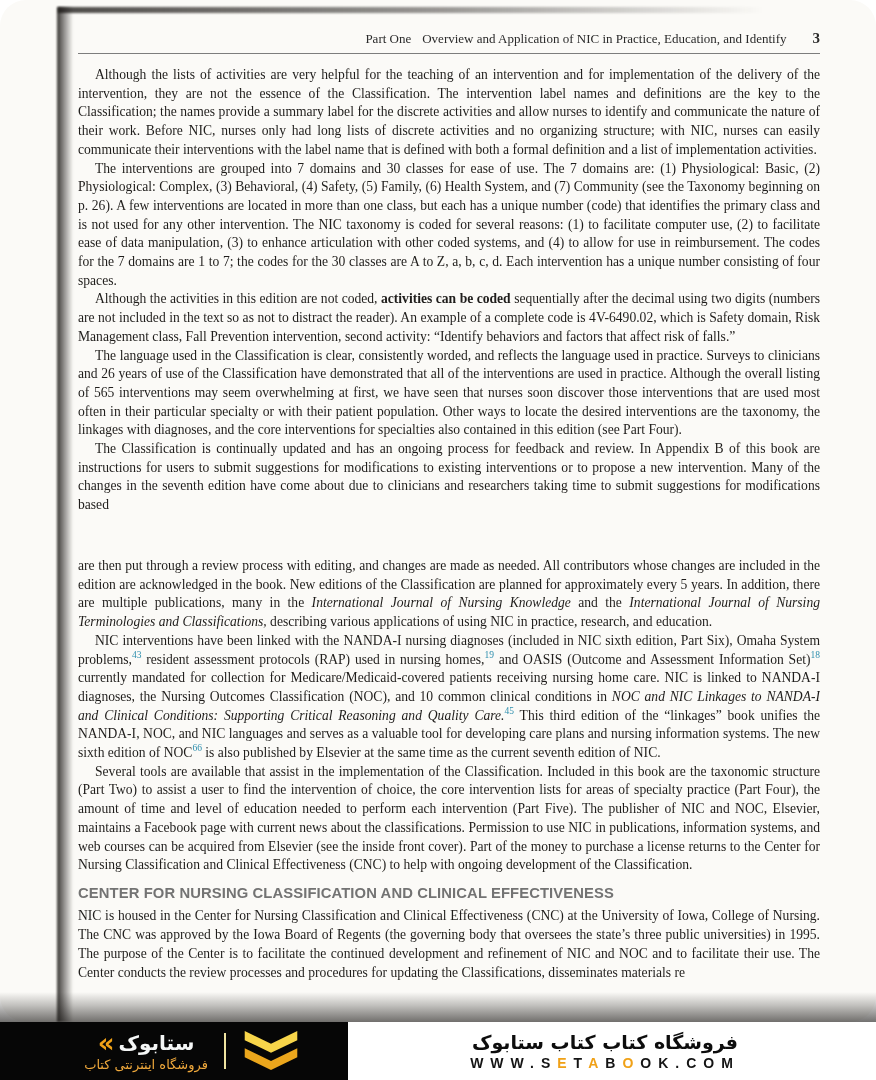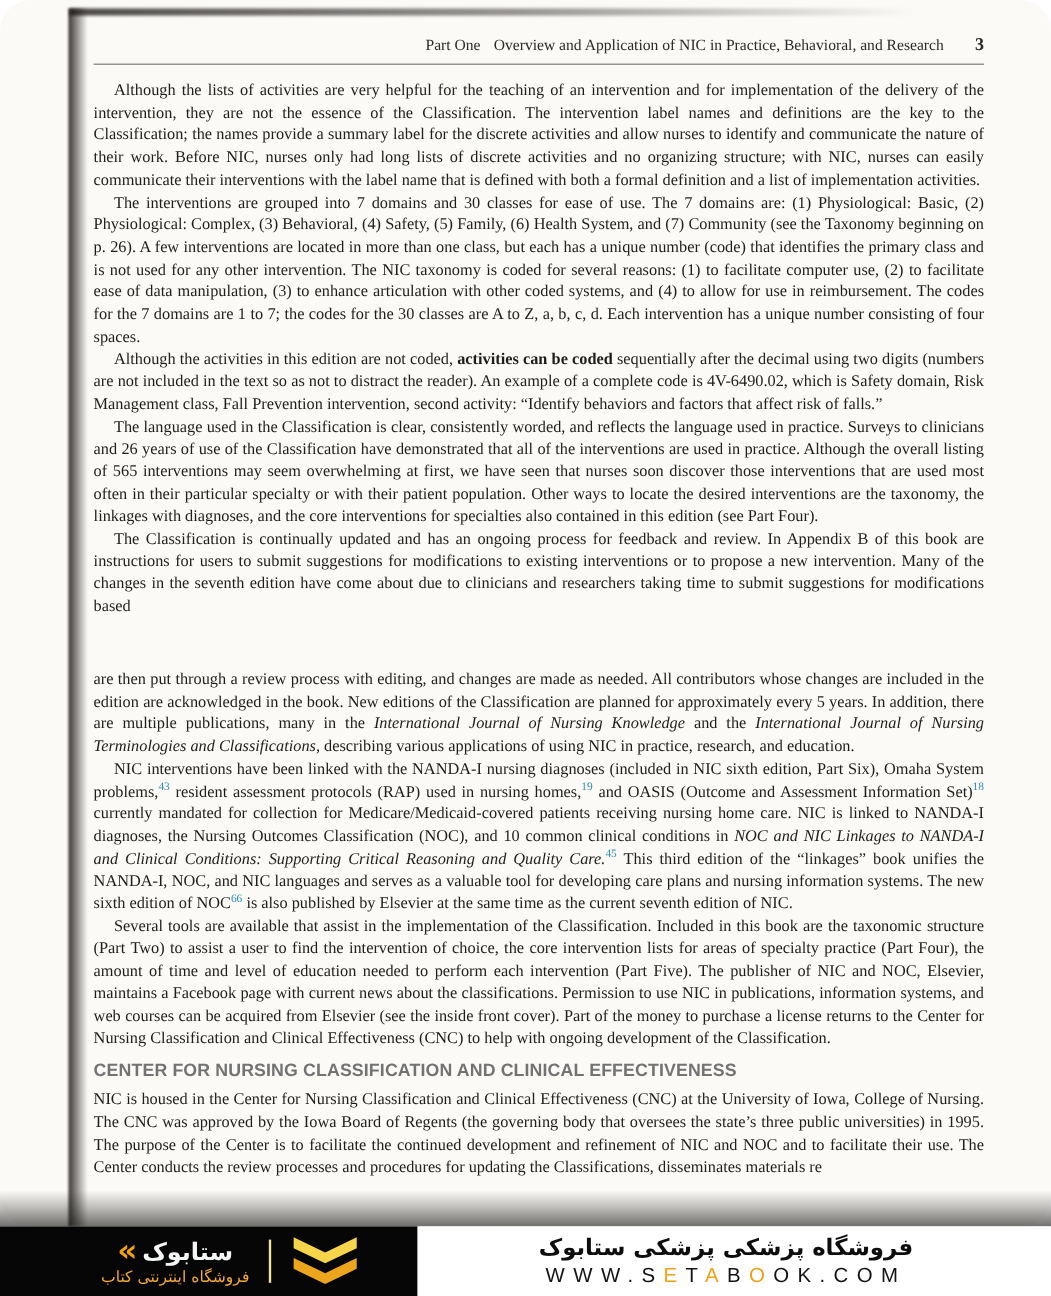--- a/index.html
+++ b/index.html
@@ -97,35 +97,35 @@
   .logo-divider { width: 2px; height: 36px; background: #efe3a0; }
   .emblem { width: 58px; height: 42px; display: block; }
   .footer-white {
     flex: 1; background: #ffffff;
     display: flex; flex-direction: column; align-items: center; justify-content: center;
     gap: 2px; padding-right: 14px;
   }
   .footer-tagline { color: #0d0d0d; font-size: 19px; font-weight: bold; }
   .footer-website {
     font-family: "Liberation Sans", sans-serif;
-    font-size: 17px; font-weight: normal; letter-spacing: 7px;
+    font-size: 14px; font-weight: bold; letter-spacing: 7px;
     color: #141414; white-space: nowrap;
   }
   .footer-website .orange { color: #f0a117; }
 </style>
 </head>
 <body>
 
 <div class="page">
   <div class="scan-shadow-top"></div>
   <div class="scan-shadow-left"></div>
 
   <header class="page-header">
     <span class="part-label">Part One</span>
-    <span class="header-title">Overview and Application of NIC in Practice, Behavioral, and Research</span>
+    <span class="header-title">Overview and Application of NIC in Practice, Education, and Identify</span>
     <span class="page-number">3</span>
   </header>
   <div class="header-rule"></div>
 
   <main class="content">
     <div class="col">
         <p class="para indent"><span>Although the lists of activities are very helpful for the teaching of an intervention and for implementation of the delivery of the intervention, they are not the essence of the Classification. The intervention label names and definitions are the key to the Classification; the names provide a summary label for the discrete activities and allow nurses to identify and communicate the nature of their work. Before NIC, nurses only had long lists of discrete activities and no organizing structure; with NIC, nurses can easily communicate their interventions with the label name that is defined with both a formal definition and a list of implementation activities.</span></p>
         <p class="para indent"><span>The interventions are grouped into 7 domains and 30 classes for ease of use. The 7 domains are: (1) Physiological: Basic, (2) Physiological: Complex, (3) Behavioral, (4) Safety, (5) Family, (6) Health System, and (7) Community (see the Taxonomy beginning on p. 26). A few interventions are located in more than one class, but each has a unique number (code) that identifies the primary class and is not used for any other intervention. The NIC taxonomy is coded for several reasons: (1) to facilitate computer use, (2) to facilitate ease of data manipulation, (3) to enhance articulation with other coded systems, and (4) to allow for use in reimbursement. The codes for the 7 domains are 1 to 7; the codes for the 30 classes are A to Z, a, b, c, d. Each intervention has a unique number consisting of four spaces.</span></p>
         <p class="para indent"><span>Although the activities in this edition are not coded, </span><span class="bold">activities can be coded</span><span> sequentially after the decimal using two digits (numbers are not included in the text so as not to distract the reader). An example of a complete code is 4V-6490.02, which is Safety domain, Risk Management class, Fall Prevention intervention, second activity: “Identify behaviors and factors that affect risk of falls.”</span></p>
         <p class="para indent"><span>The language used in the Classification is clear, consistently worded, and reflects the language used in practice. Surveys to clinicians and 26 years of use of the Classification have demonstrated that all of the interventions are used in practice. Although the overall listing of 565 interventions may seem overwhelming at first, we have seen that nurses soon discover those interventions that are used most often in their particular specialty or with their patient population. Other ways to locate the desired interventions are the taxonomy, the linkages with diagnoses, and the core interventions for specialties also contained in this edition (see Part Four).</span></p>
@@ -152,16 +152,16 @@
       </div>
       <div class="logo-subtitle" dir="rtl">فروشگاه اینترنتی کتاب</div>
     </div>
     <div class="logo-divider"></div>
     <svg class="emblem" viewBox="0 0 64 46" aria-hidden="true">
       <path d="M3 1 L32 15 L61 1 L61 11 L32 25 L3 11 Z" fill="#f7d54a"></path>
       <path d="M3 20 L32 34 L61 20 L61 30 L32 44 L3 30 Z" fill="#eba61c"></path>
     </svg>
   </div>
   <div class="footer-white">
-    <div class="footer-tagline" dir="rtl">فروشگاه پزشکی پزشکی ستابوک</div>
+    <div class="footer-tagline" dir="rtl">فروشگاه کتاب کتاب ستابوک</div>
     <div class="footer-website"><span>W</span><span>W</span><span>W</span><span>.</span><span>S</span><span class="orange">E</span><span>T</span><span class="orange">A</span><span>B</span><span class="orange">O</span><span>O</span><span>K</span><span>.</span><span>C</span><span>O</span><span>M</span></div>
   </div>
 </footer>
 
 </body></html>

